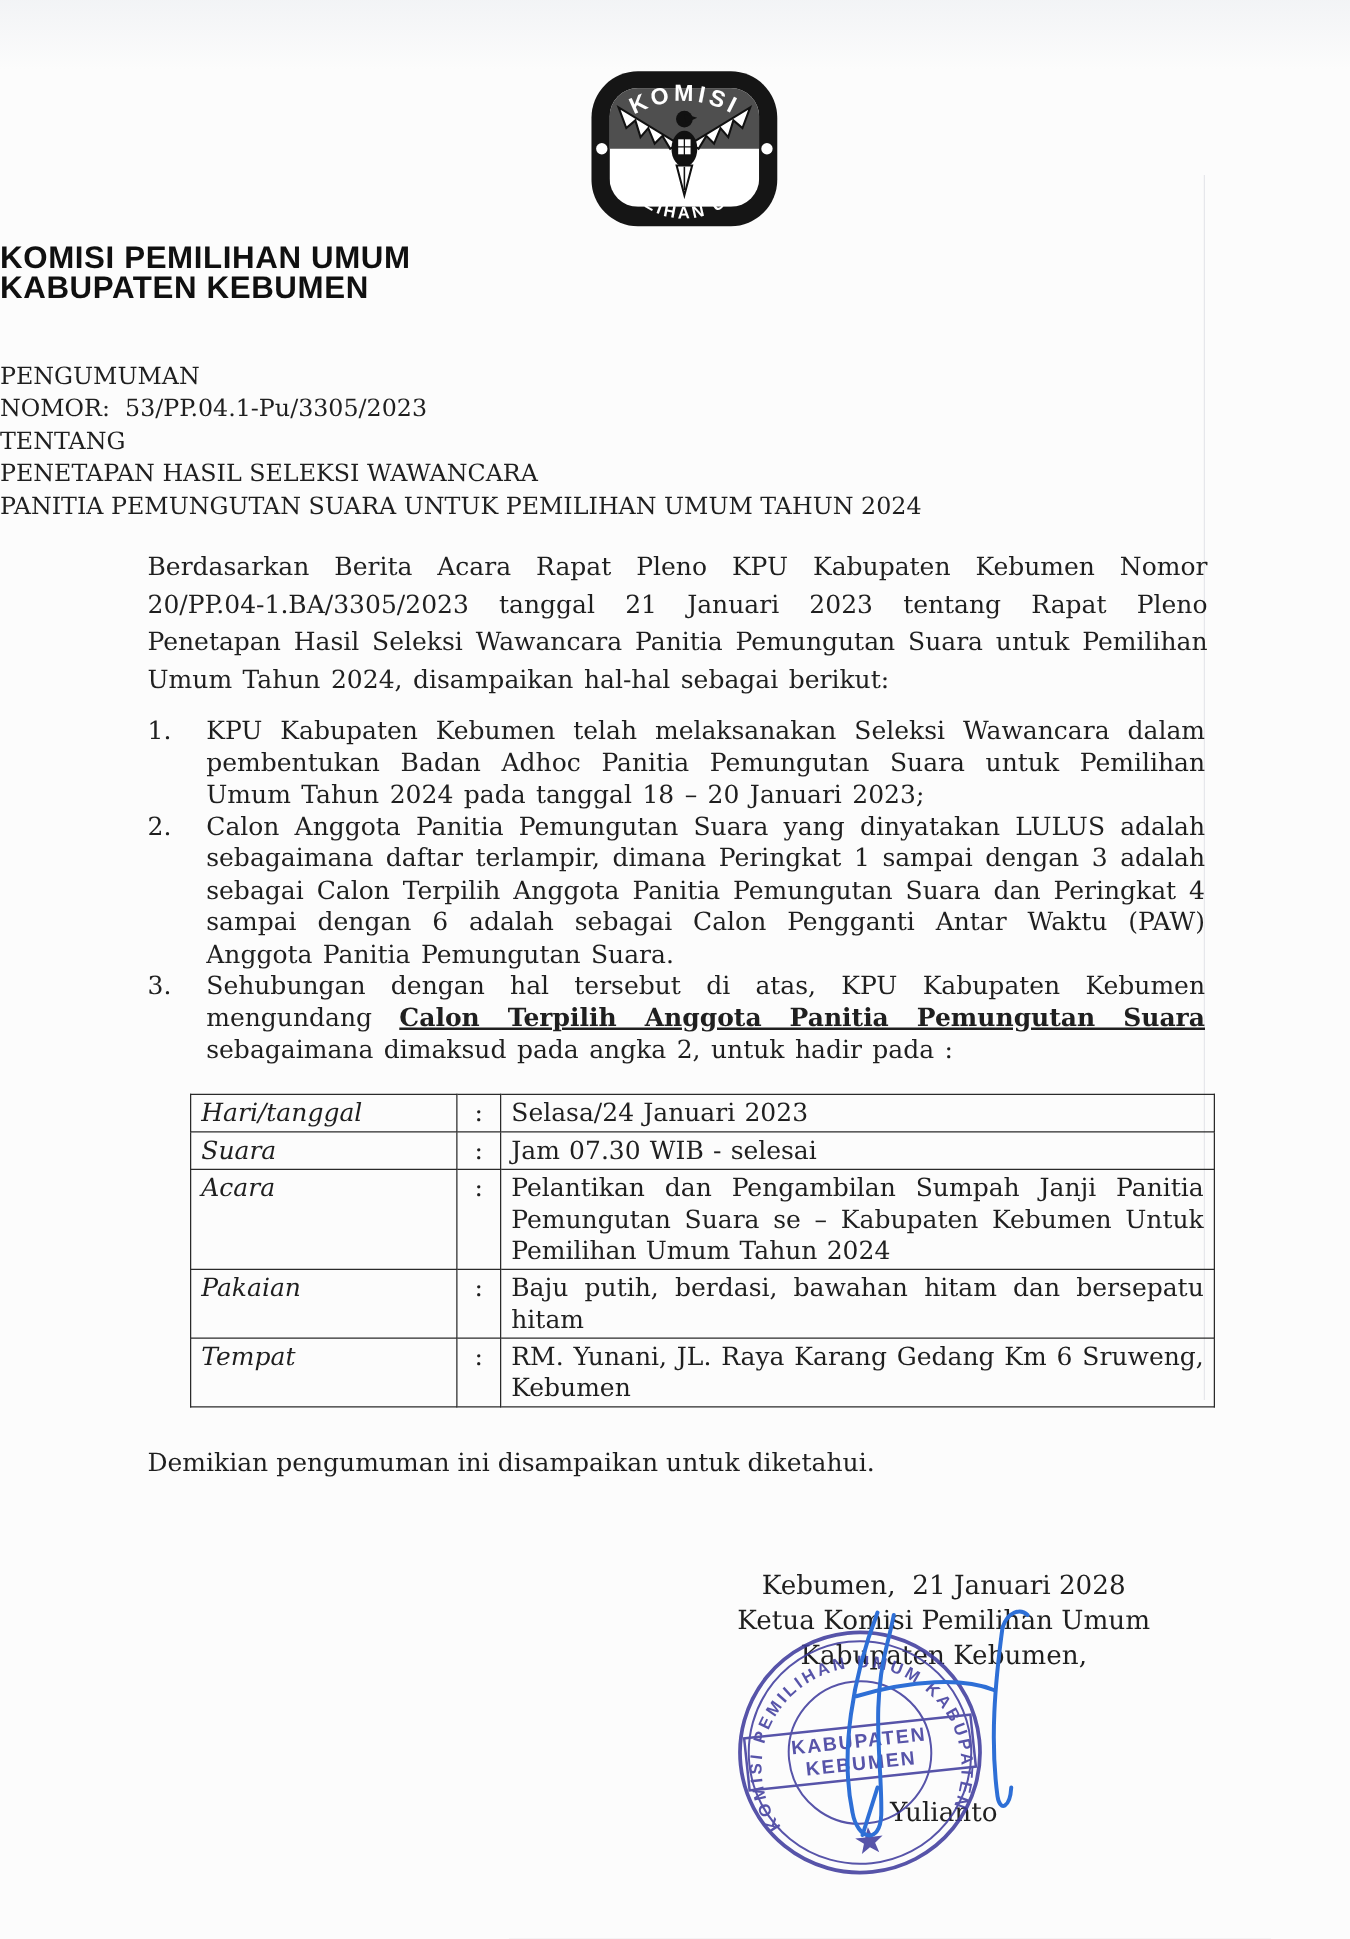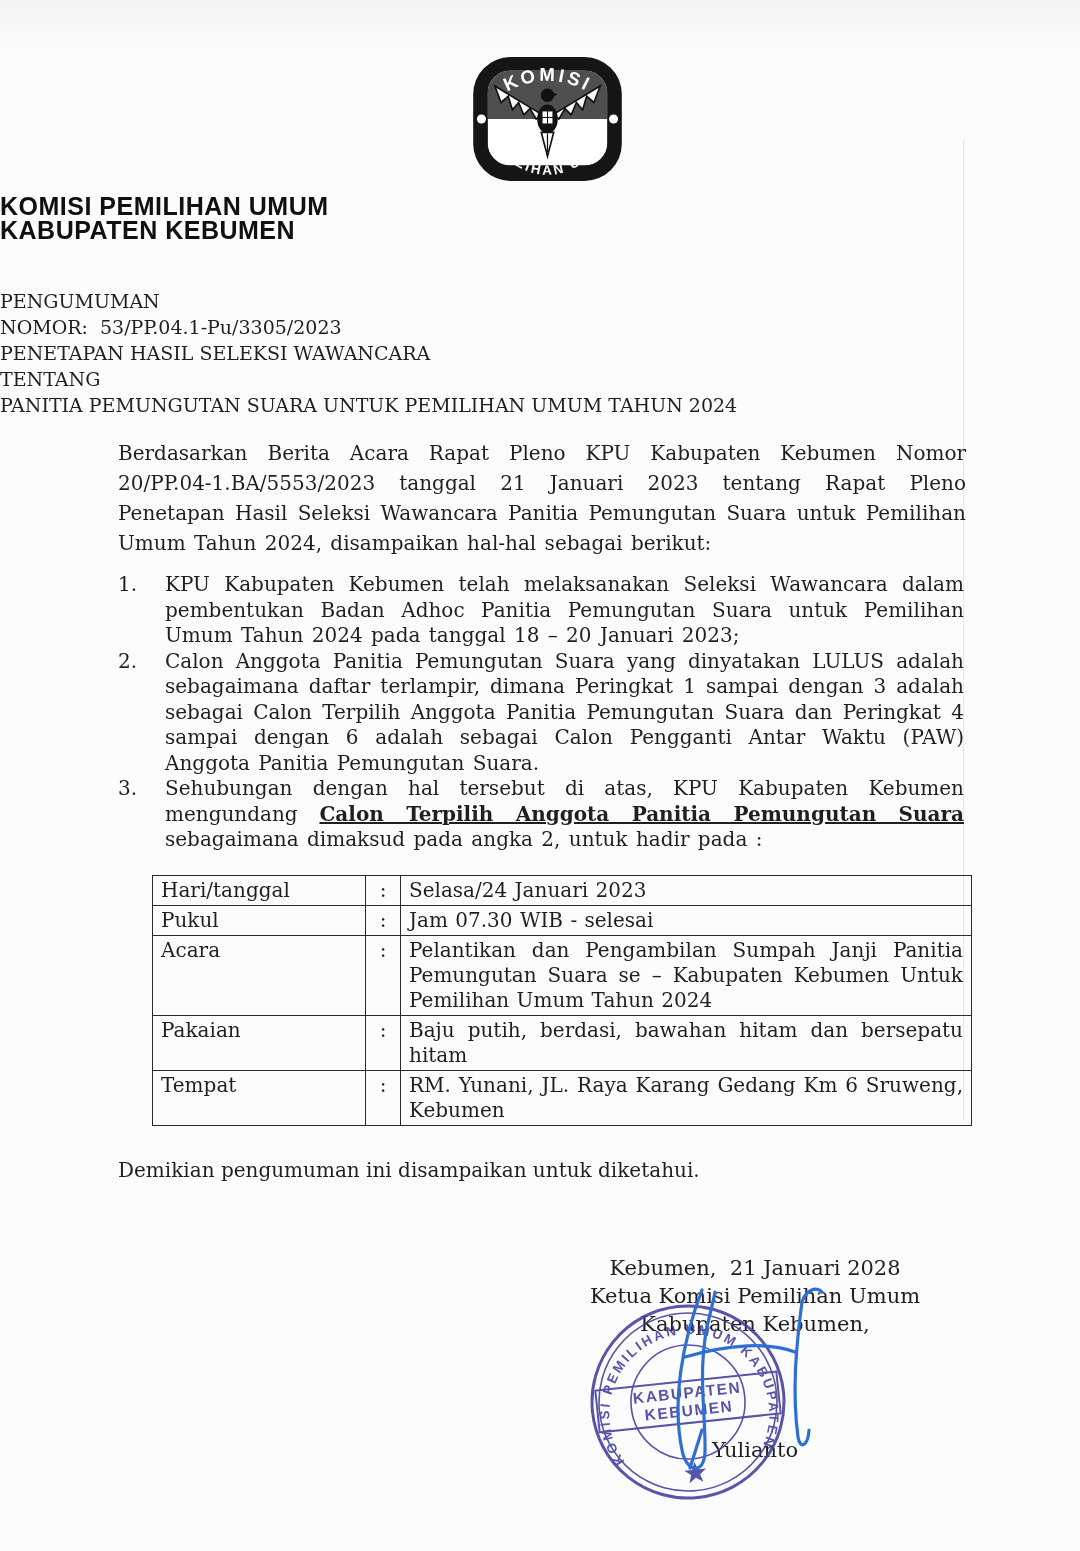--- a/index.html
+++ b/index.html
@@ -41,21 +41,21 @@
   .list{left:118px;top:572px;width:846px;font-size:20px;line-height:25.5px;}
   .list-item{display:flex;}
   .li-num{width:47px;flex:0 0 47px;}
   .li-text{flex:1;text-align:justify;word-spacing:2px;}
   .emph{font-weight:bold;text-decoration:underline;}
 
   
   table.sched{position:absolute;left:152px;top:875px;width:820px;
     border-collapse:collapse;font-size:20px;line-height:25px;}
   table.sched td{border:1.6px solid #2a2a2a;padding:2px 8px;vertical-align:top;}
-  td.c-label{width:196px;}
+  td.c-label{width:196px;font-style:italic;}
   td.c-colon{width:18px;text-align:center;padding:2px 2px;}
   td.c-value{text-align:justify;word-spacing:1px;}
 
   
   .closing{left:118px;top:1158px;font-size:20px;}
 
   
   .sig-block{left:545px;top:1254px;width:420px;text-align:center;
     font-size:21px;line-height:28px;}
   .sig-block div{white-space:pre-wrap;}
@@ -110,26 +110,26 @@
       </text>
     </svg>
   </div>
 
   <div class="abs centered hdr hdr1">KOMISI PEMILIHAN UMUM</div>
   <div class="abs centered hdr hdr2">KABUPATEN KEBUMEN</div>
 
   <div class="abs centered title-block">
     <div>PENGUMUMAN</div>
     <div>NOMOR:  53/PP.04.1-Pu/3305/2023</div>
+    <div>TENTANG</div>
     <div>PENETAPAN HASIL SELEKSI WAWANCARA</div>
-    <div>TENTANG</div>
     <div>PANITIA PEMUNGUTAN SUARA UNTUK PEMILIHAN UMUM TAHUN 2024</div>
   </div>
 
-  <div class="abs intro">Berdasarkan Berita Acara Rapat Pleno KPU Kabupaten Kebumen Nomor 20/PP.04-1.BA/5553/2023 tanggal 21 Januari 2023 tentang Rapat Pleno Penetapan Hasil Seleksi Wawancara Panitia Pemungutan Suara untuk Pemilihan Umum Tahun 2024, disampaikan hal-hal sebagai berikut:</div>
+  <div class="abs intro">Berdasarkan Berita Acara Rapat Pleno KPU Kabupaten Kebumen Nomor 20/PP.04-1.BA/3305/2023 tanggal 21 Januari 2023 tentang Rapat Pleno Penetapan Hasil Seleksi Wawancara Panitia Pemungutan Suara untuk Pemilihan Umum Tahun 2024, disampaikan hal-hal sebagai berikut:</div>
 
   <div class="abs list">
     <div class="list-item">
       <div class="li-num">1.</div>
       <div class="li-text"><span>KPU Kabupaten Kebumen telah melaksanakan Seleksi Wawancara dalam pembentukan Badan Adhoc Panitia Pemungutan Suara untuk Pemilihan Umum Tahun 2024 pada tanggal 18 – 20 Januari 2023;</span><span class="emph"></span><span></span></div>
     </div>
     <div class="list-item">
       <div class="li-num">2.</div>
       <div class="li-text"><span>Calon Anggota Panitia Pemungutan Suara yang dinyatakan LULUS adalah sebagaimana daftar terlampir, dimana Peringkat 1 sampai dengan 3 adalah sebagai Calon Terpilih Anggota Panitia Pemungutan Suara dan Peringkat 4 sampai dengan 6 adalah sebagai Calon Pengganti Antar Waktu (PAW) Anggota Panitia Pemungutan Suara.</span><span class="emph"></span><span></span></div>
     </div>
@@ -140,21 +140,21 @@
   </div>
 
   <table class="sched">
     <tbody>
         <tr>
       <td class="c-label">Hari/tanggal</td>
       <td class="c-colon">:</td>
       <td class="c-value">Selasa/24 Januari 2023</td>
     </tr>
     <tr>
-      <td class="c-label">Pukul</td>
+      <td class="c-label">Suara</td>
       <td class="c-colon">:</td>
       <td class="c-value">Jam 07.30 WIB - selesai</td>
     </tr>
     <tr>
       <td class="c-label">Acara</td>
       <td class="c-colon">:</td>
       <td class="c-value">Pelantikan dan Pengambilan Sumpah Janji Panitia Pemungutan Suara se – Kabupaten Kebumen Untuk Pemilihan Umum Tahun 2024</td>
     </tr>
     <tr>
       <td class="c-label">Pakaian</td>

